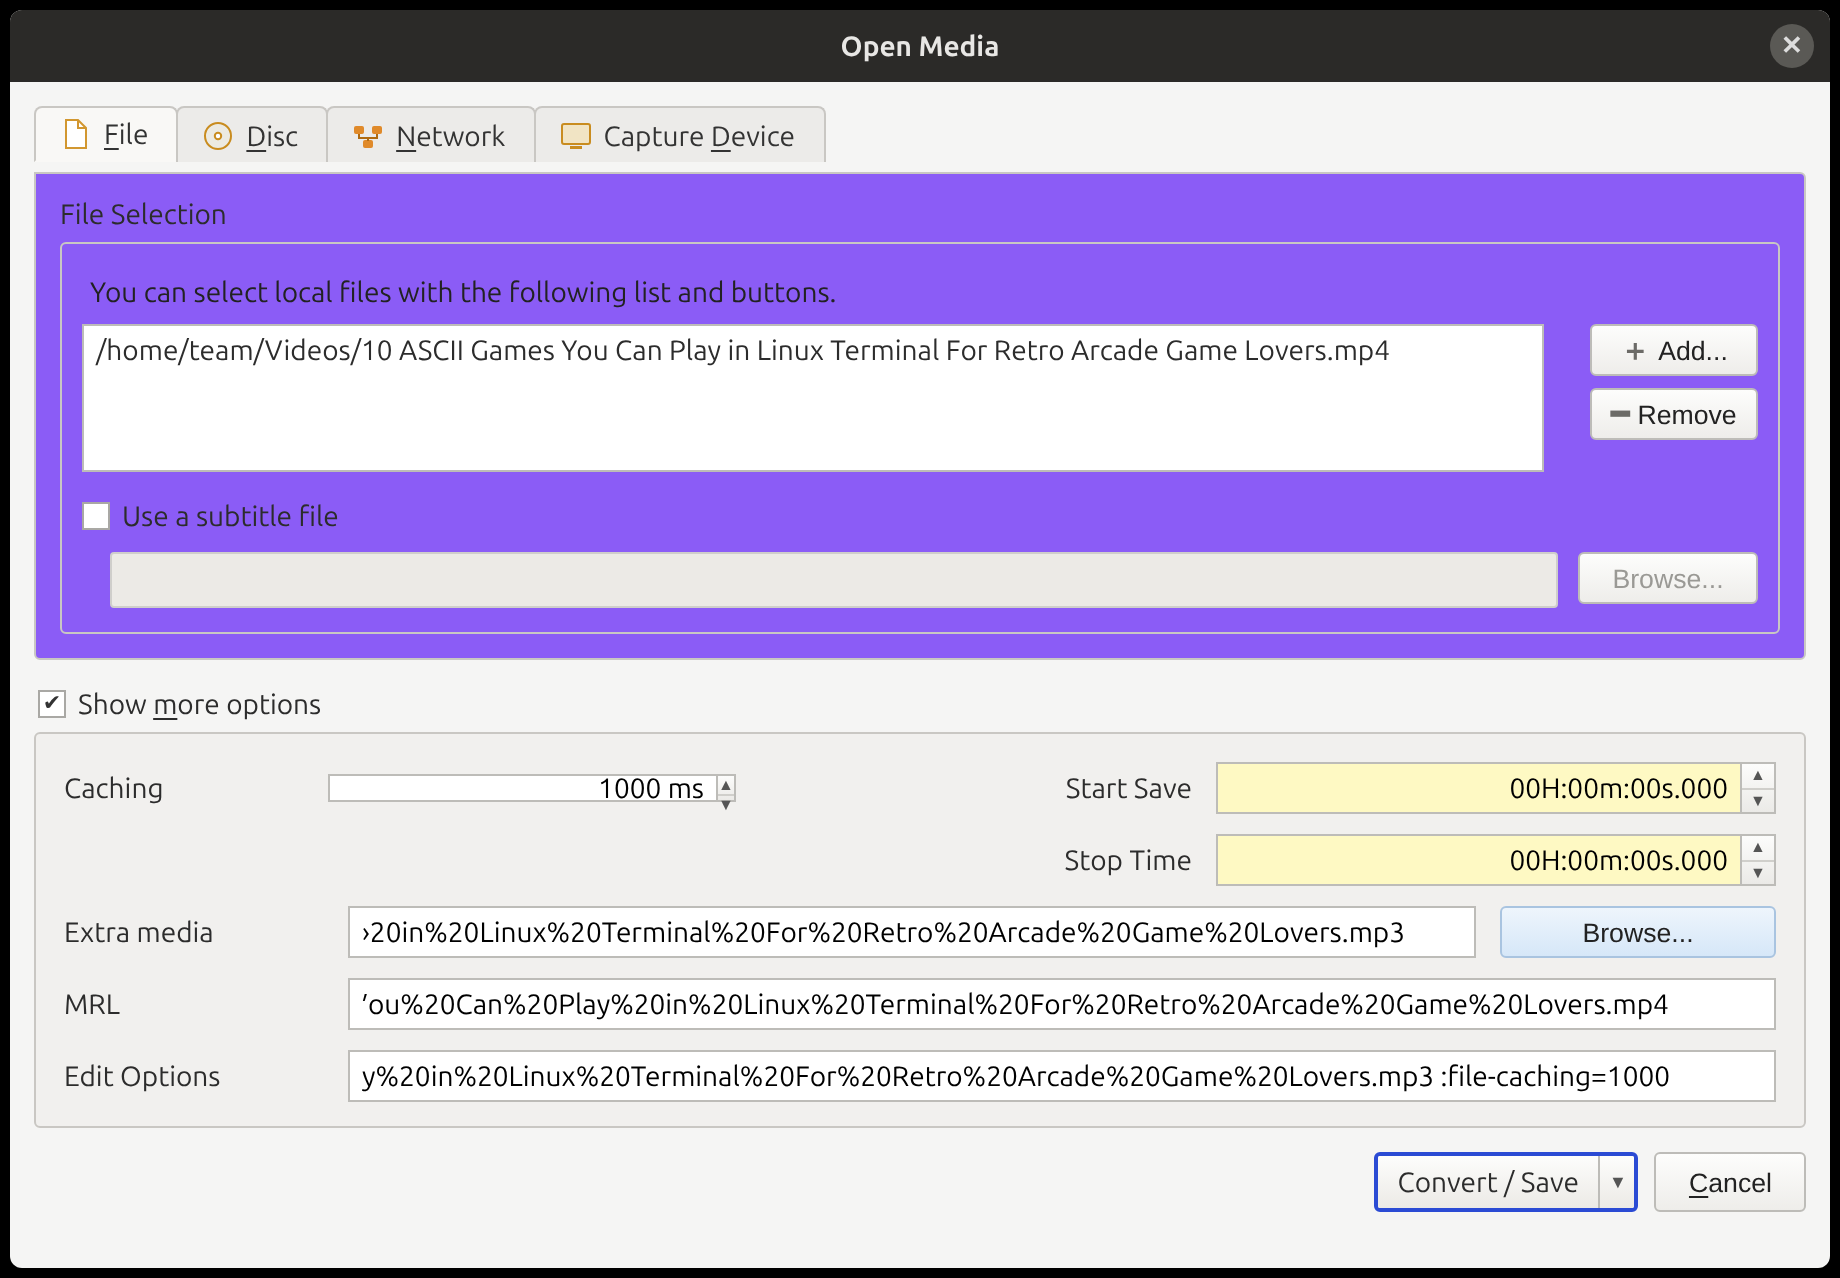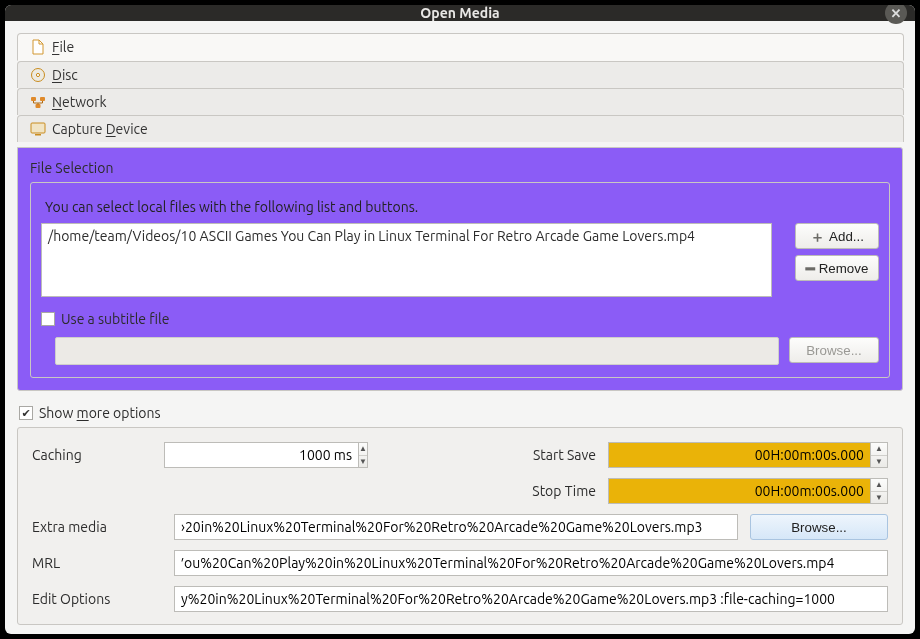--- a/index.html
+++ b/index.html
@@ -57,21 +57,20 @@
     flex-direction: column;
     gap: 6px;
   }
 
   
   .tabstrip {
     display: flex;
     gap: 0;
     position: relative;
     z-index: 2;
-    flex-direction: column;
   }
   .tab {
     padding: 5px 14px 5px 12px;
     border: 1px solid #c9c7c3;
     border-bottom: none;
     background: #ecebe9;
     border-radius: 4px 4px 0 0;
     display: flex;
     align-items: center;
     gap: 6px;
@@ -153,32 +152,32 @@
   .lbl { width: 120px; }
   .spacer { flex:1; }
   .time-lbl { width:80px; text-align:right; }
   .time-box {
     width: 280px; height:26px;
     display:flex; align-items:stretch;
   }
   .time-box input {
     flex:1; border:1px solid #bdbcb8; border-right:none;
     padding:12px 6px; text-align:right; font-family:inherit; font-size:14px;
-    background:#eab308;
+    background:#fef9c3;
   }
   .spin {
     width:18px; border:1px solid #bdbcb8;
     display:flex; flex-direction:column;
     background: linear-gradient(#fcfcfb,#ebeae7);
   }
   .spin div { flex:1; display:flex; align-items:center; justify-content:center; font-size:8px; color:#555;}
   .spin div:first-child { border-bottom:1px solid #d0cfcb; }
 
   .caching-box {
-    width: 100px; height:26px; display:flex;
+    width: 100px; height:14px; display:flex;
   }
   .caching-box input {
     flex:1; border:1px solid #bdbcb8; border-right:none;
     padding:0 6px; text-align:right; font-family:inherit; font-size:14px;
     background:#fff;
   }
 
   .text-input {
     height:26px; border:1px solid #bdbcb8; background:#fff;
     padding: 0 6px; font-family:inherit; font-size:14px;

